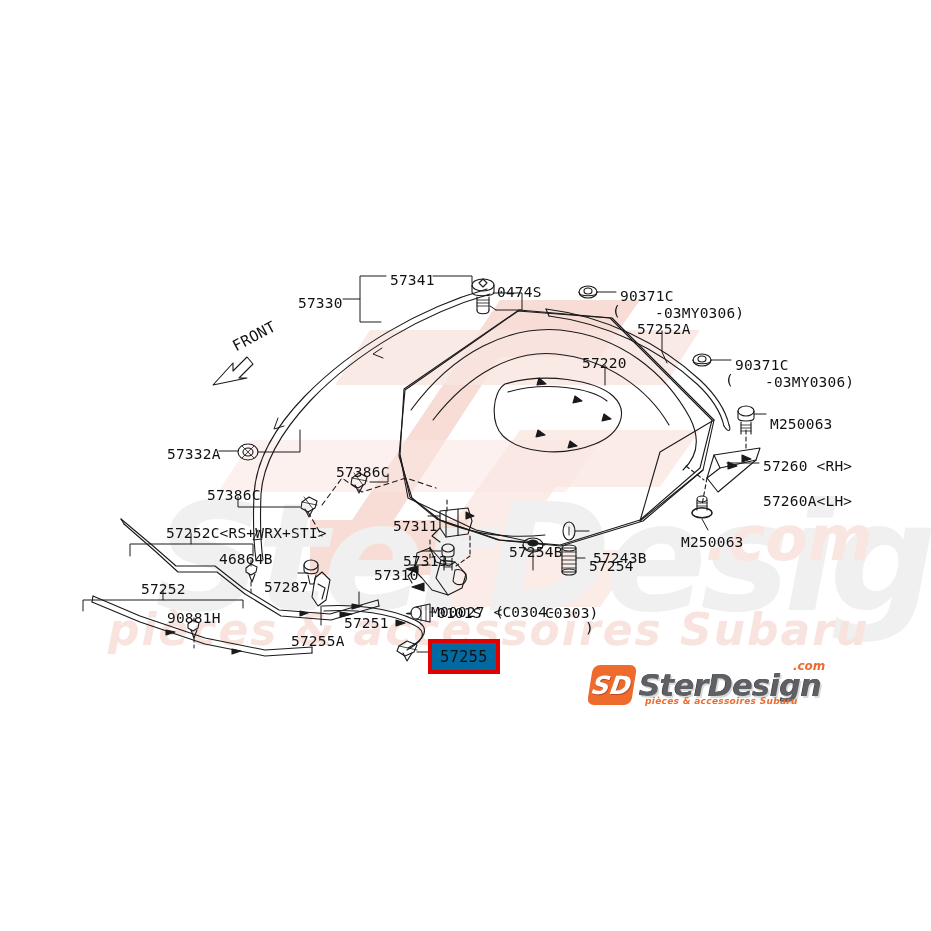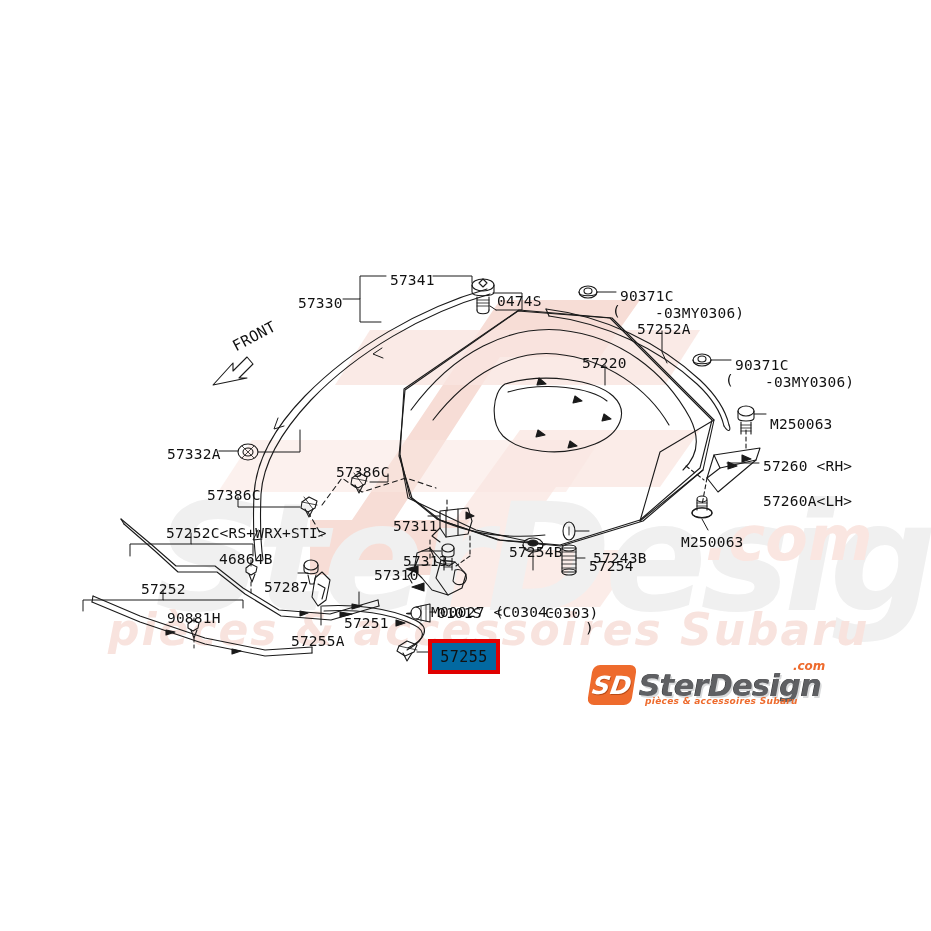--- a/index.html
+++ b/index.html
@@ -352,21 +352,21 @@
 
       <g>
         <path d="M213 385 L233 363 L233 371 L247 357 L253 364 L239 378 L247 378 Z" fill="#ffffff"></path>
       </g>
     </g>
   </svg>
 
   <div id="labels">
       <div class="lbl" style="left: 298px; top: 295px;">57330</div>
       <div class="lbl" style="left: 390px; top: 272px;">57341</div>
-      <div class="lbl" style="left: 497px; top: 284px; margin-top: 9px;">0474S</div>
+      <div class="lbl" style="left: 497px; top: 284px;">0474S</div>
       <div class="lbl" style="left: 620px; top: 288px;">90371C</div>
       <div class="lbl" style="left: 655px; top: 305px;">-03MY0306)</div>
       <div class="lbl" style="left: 612px; top: 303px;">(</div>
       <div class="lbl" style="left: 637px; top: 321px;">57252A</div>
       <div class="lbl" style="left: 582px; top: 355px;">57220</div>
       <div class="lbl" style="left: 735px; top: 357px;">90371C</div>
       <div class="lbl" style="left: 725px; top: 372px;">(</div>
       <div class="lbl" style="left: 765px; top: 374px;">-03MY0306)</div>
       <div class="lbl" style="left: 770px; top: 416px;">M250063</div>
       <div class="lbl" style="left: 763px; top: 458px;">57260 &lt;RH&gt;</div>

